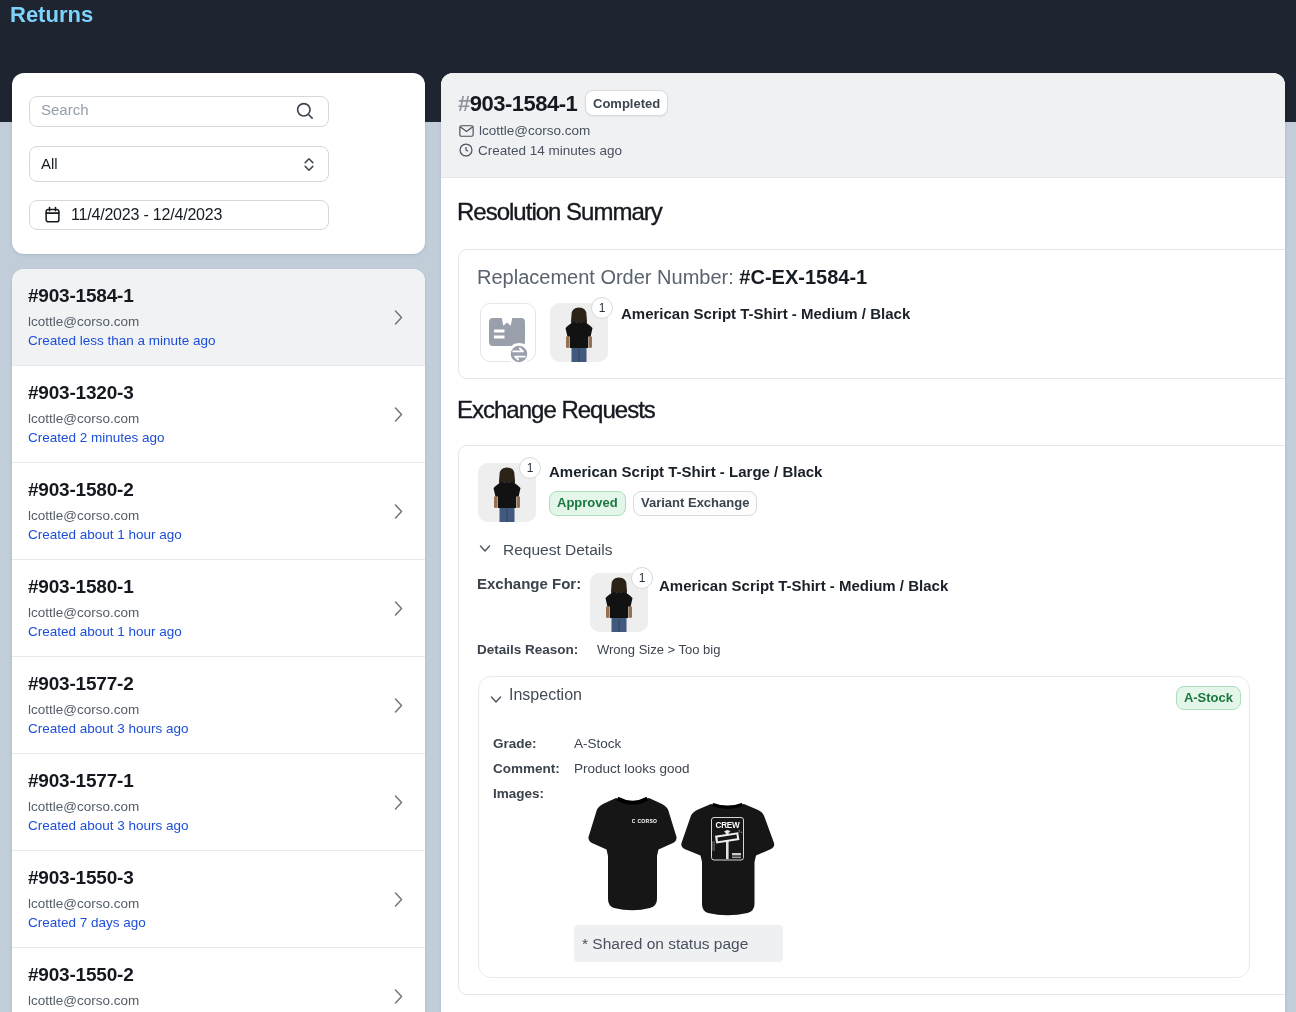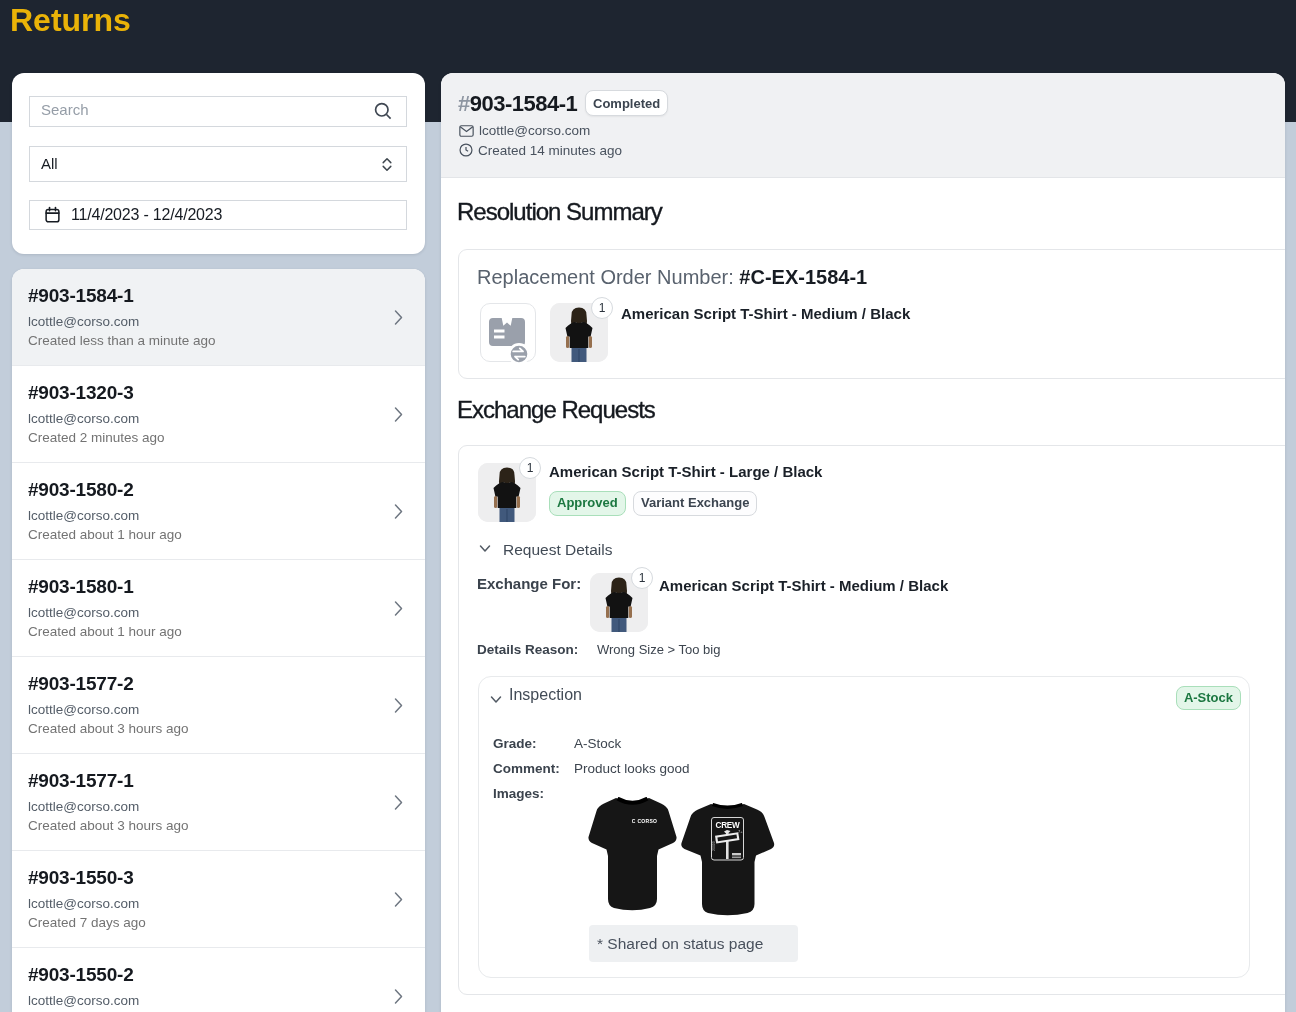--- a/index.html
+++ b/index.html
@@ -1,39 +1,39 @@
 <!DOCTYPE html>
 <html><head>
 <meta charset="utf-8">
 <style>
 * { margin:0; padding:0; box-sizing:border-box; }
 html,body { width:1296px; height:1012px; overflow:hidden; }
 body { font-family:"Liberation Sans", sans-serif; background:#c2cdda; position:relative; }
 .topbar { position:absolute; top:0; left:0; width:1296px; height:122px; background:#1e2530; }
-.topbar h1 { position:absolute; left:10px; top:2px; color:#eab308; font-size:32px; font-weight:700; }
+.topbar h1 { position:absolute; left:10px; top:2px; color:#7dd3fc; font-size:22px; font-weight:700; }
 .card { position:absolute; background:#fff; border-radius:12px; box-shadow:0 1px 3px rgba(20,30,45,0.13); }
 
 #filters { left:12px; top:73px; width:413px; height:181px; }
-.finput { position:absolute; left:17px; width:378px; border:1px solid #d4d8dd; border-radius:0; background:#fff; }
+.finput { position:absolute; left:17px; width:300px; border:1px solid #d4d8dd; border-radius:8px; background:#fff; }
 #search { top:23px; height:31px; }
 #search .ph { position:absolute; left:11px; top:4px; font-size:15px; color:#959da7; }
 #search svg { position:absolute; right:14px; top:5px; }
 #sel { top:73px; height:36px; }
 #sel .tx { position:absolute; left:11px; top:8px; font-size:15px; color:#171c23; }
 #sel svg { position:absolute; right:14px; top:10px; }
 #date { top:127px; height:30px; }
 #date .tx { position:absolute; left:41px; top:5px; font-size:16px; letter-spacing:-0.2px; color:#171c23; }
 #date svg { position:absolute; left:14px; top:5px; }
 
 #list { left:12px; top:269px; width:413px; height:760px; overflow:hidden; }
 .item { position:relative; height:97px; border-bottom:1px solid #e8eaed; padding:15px 20px 0 16px; background:#fff; }
 .item.sel { background:#f0f2f4; }
 .item .t { font-size:19px; font-weight:700; color:#15191f; letter-spacing:-0.2px; line-height:23px; }
 .item .e { font-size:13.5px; color:#545d68; margin-top:7px; line-height:16px; }
-.item .c { font-size:13.5px; color:#737373; margin-top:3px; line-height:16px; }
+.item .c { font-size:13.5px; color:#1d4ed8; margin-top:3px; line-height:16px; }
 .item svg.chev { position:absolute; right:20px; top:40px; }
 
 #main { left:441px; top:73px; width:844px; height:960px; border-radius:12px; overflow:hidden; }
 #mhead { position:absolute; top:0; left:0; width:100%; height:105px; background:#f0f1f3; border-bottom:1px solid #e3e5e8; }
 #mhead .ttl { position:absolute; left:17px; top:18px; font-size:22px; font-weight:700; letter-spacing:-0.5px; color:#15191f; }
 #mhead .ttl .h { color:#8d95a1; }
 .badge-completed { position:absolute; left:144px; top:17px; height:26px; background:#fff; border:1px solid #d7dade; border-radius:8px; font-size:13px; font-weight:700; color:#3c4550; line-height:25px; padding:0 7px; box-shadow:0 1px 2px rgba(0,0,0,0.06); }
 .mrow { position:absolute; left:18px; font-size:13.5px; color:#49525e; }
 .mrow svg { vertical-align:-2px; margin-right:5px; }
 #mrow1 { top:50px; }
@@ -53,21 +53,21 @@
 #excard .price { position:absolute; right:19px; top:16px; font-size:15.5px; color:#232a33; }
 .pill { position:absolute; height:25px; border-radius:8px; font-size:13px; font-weight:700; line-height:22px; padding:0 7px; }
 .pill.green { background:#e3f6e9; border:1px solid #a9dfba; color:#1b7740; }
 .pill.gray { background:#fdfdfe; border:1px solid #d7dade; color:#3c4550; }
 .collapser { position:absolute; font-size:15.5px; color:#424b56; }
 .slabel { position:absolute; font-size:13.5px; font-weight:700; color:#3b434d; }
 .sval { position:absolute; font-size:13px; color:#3d454f; }
 
 #inscard { position:absolute; left:19px; top:230px; width:772px; height:302px; border:1px solid #e8eaec; border-radius:13px; background:#fff; }
 #inscard .pill.green { right:8px; top:9px; position:absolute; height:24px; }
-.shared { position:absolute; left:95px; top:248px; width:209px; height:37px; background:#eef0f2; border-radius:4px; font-size:15.5px; color:#49515d; line-height:37px; padding-left:8px;margin-left:15px; }
+.shared { position:absolute; left:95px; top:248px; width:209px; height:37px; background:#eef0f2; border-radius:4px; font-size:15.5px; color:#49515d; line-height:37px; padding-left:8px; }
 </style>
 </head>
 <body>
 <div class="topbar">
     <h1>Returns</h1>
   </div>
 
 <div class="card" id="filters">
   <div class="finput" id="search">
     <span class="ph">Search</span>

